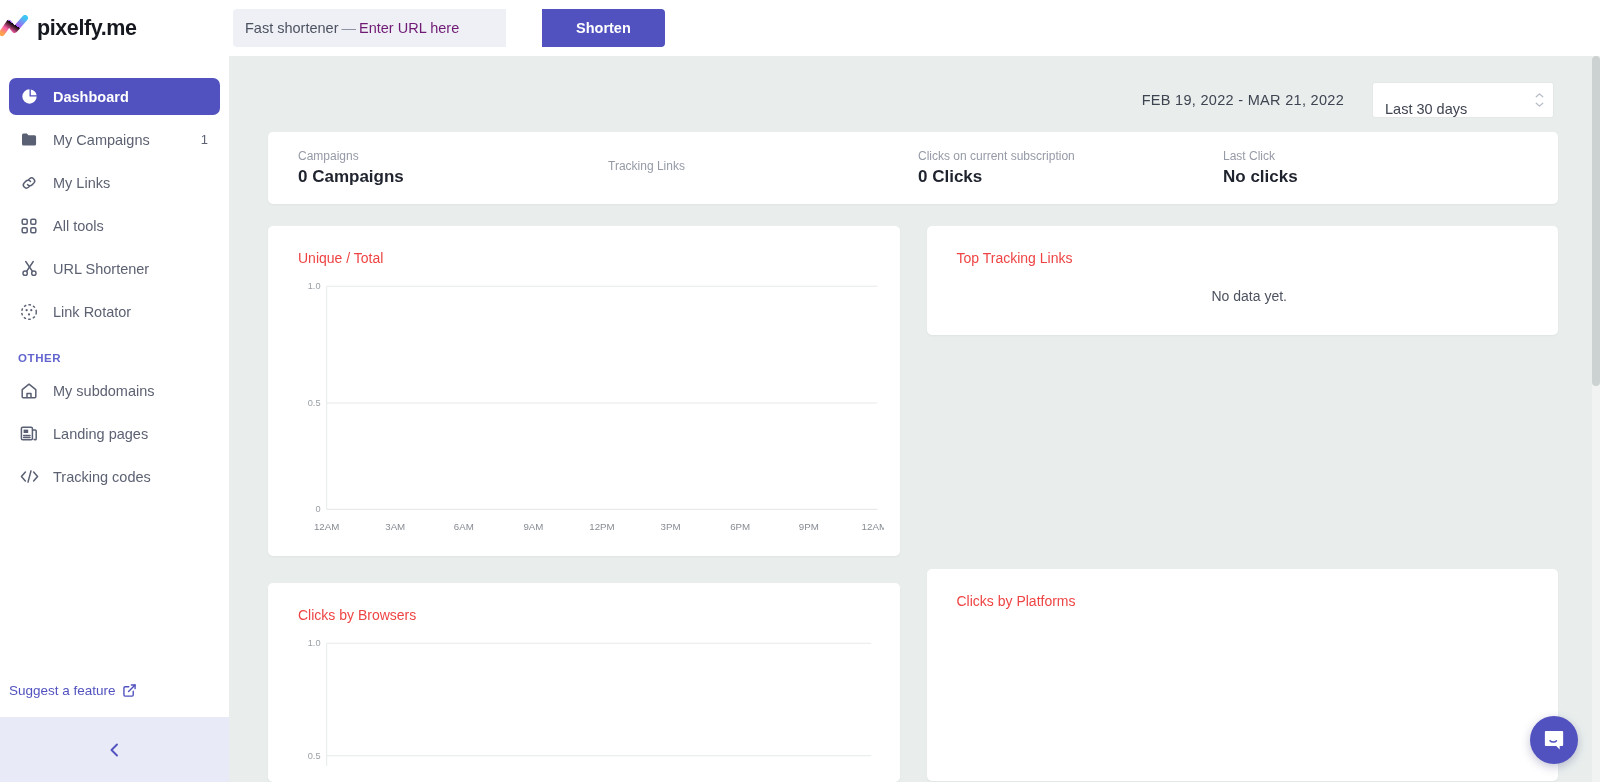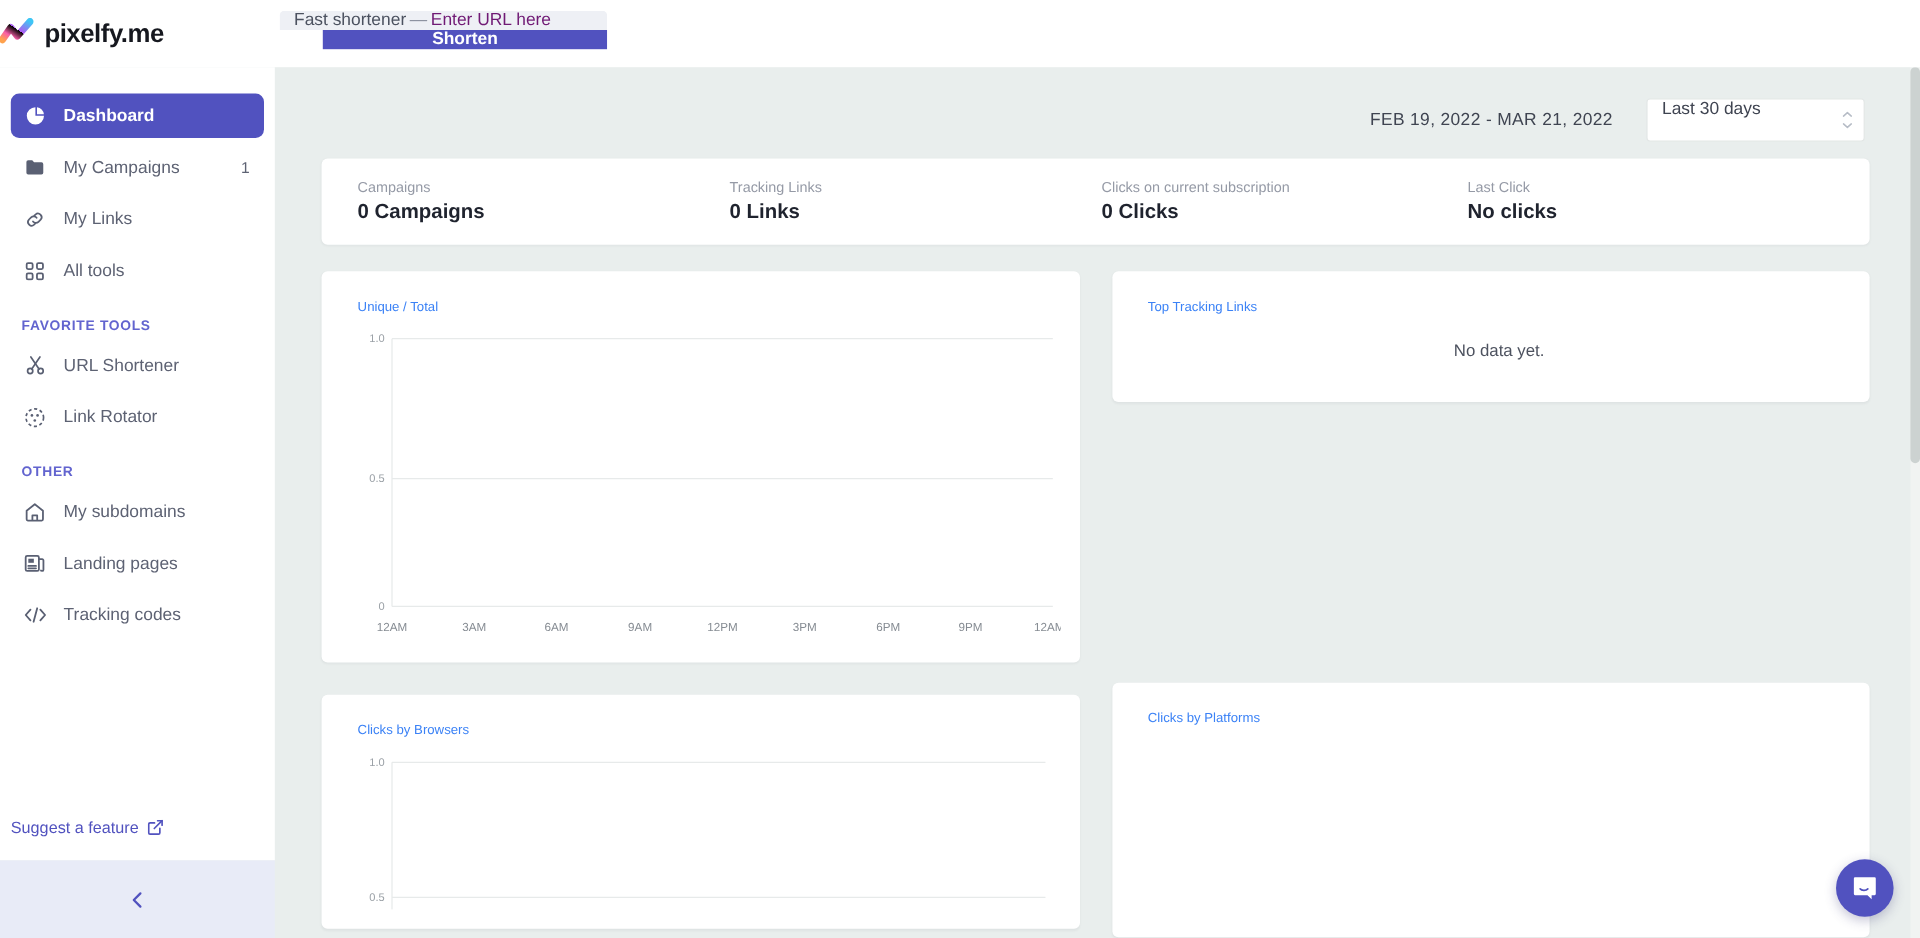--- a/index.html
+++ b/index.html
@@ -16,21 +16,21 @@
   .topbar {
     position: absolute; top: 0; left: 0; width: 1600px; height: 56px;
     background: #ffffff; display: flex; align-items: center; z-index: 30;
   }
   .brand { display: flex; align-items: center; gap: 9px; width: 215px; }
   .brand-logo { width: 28px; height: 26px; display: block; }
   .brand-name { font-size: 21.5px; font-weight: bold; color: #16181f; letter-spacing: -0.4px; }
 
   .shortener {
     display: flex; align-items: stretch; height: 38px;
-    margin-left: 18px; border-radius: 4px; overflow: hidden; flex-direction: column;
+    margin-left: 18px; border-radius: 4px; overflow: hidden;
   }
   .shortener-field {
     background: #eef0f5; display: flex; align-items: center;
     width: 273px; padding: 0 12px; font-size: 14.5px; white-space: nowrap;
   }
   .sf-label { color: #4c5260; }
   .sf-dash { color: #8e93a1; padding: 0 3px; }
   .sf-placeholder { color: #701a75; }
   .shorten-btn {
     background: #5152bf; color: #fff; border: none; cursor: pointer;
@@ -91,21 +91,21 @@
     display: flex; align-items: center; justify-content: flex-end;
     padding: 26px 46px 0 0; gap: 12px;
   }
   .daterange {
     font-size: 14.5px; letter-spacing: 0.3px; color: #3f4451;
     margin-right: 16px; white-space: nowrap;
   }
   .range-select {
     position: relative; width: 182px; height: 36px; background: #ffffff;
     border: 1px solid #e3e7e6; border-radius: 3px;
-    display: flex; align-items: flex-start; padding: 0 12px;
+    display: flex; align-items: flex-end; padding: 0 12px;
     font-size: 14.5px; color: #3f4451; cursor: pointer;
   }
   .stepper {
     position: absolute; right: 9px; top: 50%; transform: translateY(-50%);
     display: flex; flex-direction: column; gap: 3px; color: #b6bcc6;
   }
 
   .cards { padding: 14px 42px 0 39px; }
 
   .statsbar {
@@ -123,21 +123,21 @@
 
   .grid { display: flex; gap: 27px; margin-top: 22px; align-items: flex-start; }
   .col { flex: 1 1 0; min-width: 0; }
 
   .card {
     background: #ffffff; border-radius: 5px;
     box-shadow: 0 1px 2px rgba(30,40,60,0.05);
     padding: 24px 16px 16px 30px;
   }
   .card-title {
-    font-size: 11px; color: #3b82f6; margin-bottom: 10px;
+    font-size: 14px; color: #ef4444; margin-bottom: 10px;
   }
   .card.short { height: 109px; padding-bottom: 0; }
   .nodata {
     text-align: center; font-size: 14px; color: #4d525f; margin-top: 22px;
   }
 
   .chartwrap { position: relative; width: 100%; }
   .chart { width: 100%; display: block; }
 
   .card2 { margin-top: 27px; }
@@ -230,21 +230,20 @@
           <svg width="16" height="16" viewBox="0 0 16 16" fill="none" stroke="currentColor" stroke-width="1.5">
             <rect x="1.2" y="1.2" width="5" height="5" rx="1.2"></rect>
             <rect x="9.8" y="1.2" width="5" height="5" rx="1.2"></rect>
             <rect x="1.2" y="9.8" width="5" height="5" rx="1.2"></rect>
             <rect x="9.8" y="9.8" width="5" height="5" rx="1.2"></rect>
           </svg>
         </span>
         <span class="nav-label">All tools</span>
       </div>
 
-      <div class="nav-section">FAVORITE TOOLS</div>
 
       <div class="nav-item">
         <span class="nav-ico">
           <svg width="17" height="17" viewBox="0 0 18 18" fill="none" stroke="currentColor" stroke-width="1.5" stroke-linecap="round">
             <circle cx="4.4" cy="14" r="2.3"></circle>
             <circle cx="13.6" cy="14" r="2.3"></circle>
             <path d="M5.8 12.2 13 1.6"></path>
             <path d="M12.2 12.2 5 1.6"></path>
           </svg>
         </span>
@@ -336,21 +335,20 @@
 
     <div class="cards">
 
       <div class="statsbar">
         <div class="stat">
           <div class="stat-label">Campaigns</div>
           <div class="stat-value">0 Campaigns</div>
         </div>
         <div class="stat">
           <div class="stat-label">Tracking Links</div>
-          <div class="stat-value">0 Links</div>
         </div>
         <div class="stat">
           <div class="stat-label">Clicks on current subscription</div>
           <div class="stat-value">0 Clicks</div>
         </div>
         <div class="stat">
           <div class="stat-label">Last Click</div>
           <div class="stat-value">No clicks</div>
         </div>
       </div>

